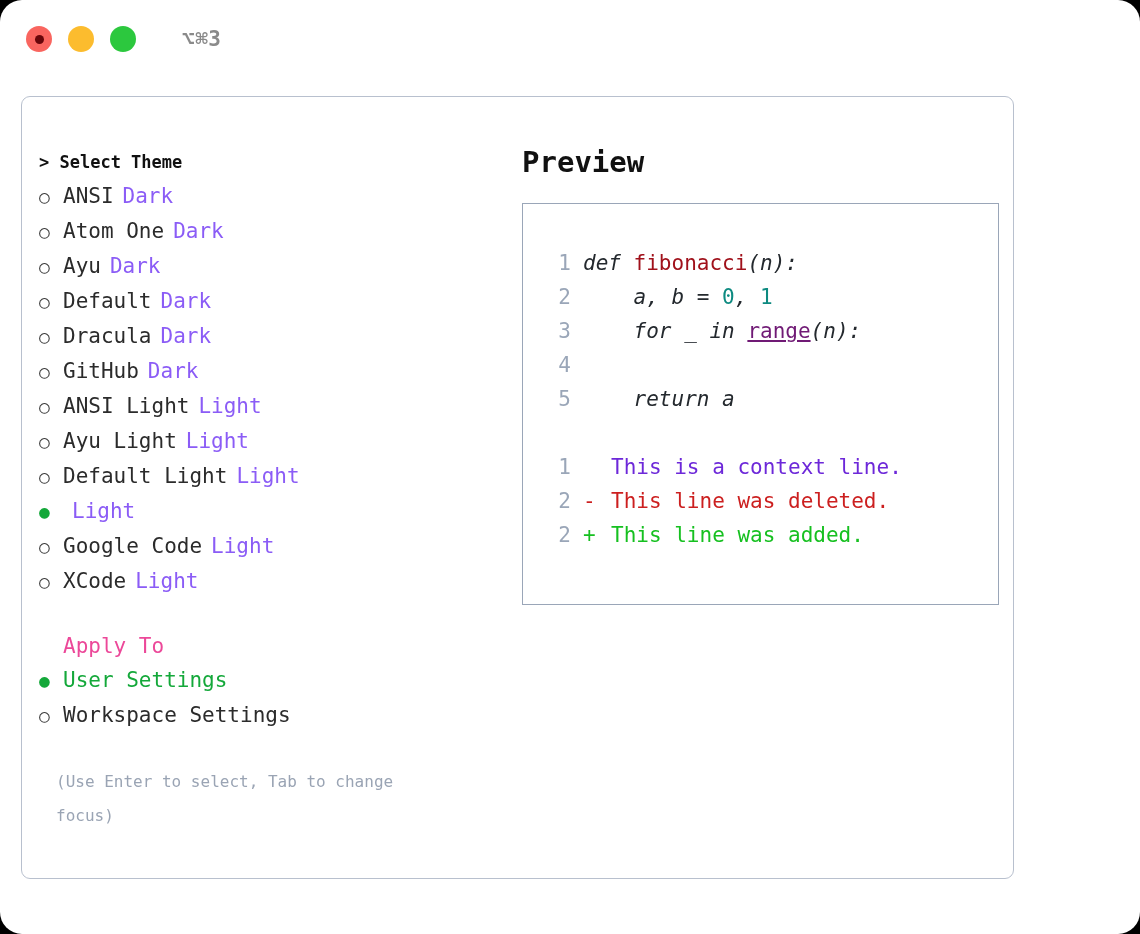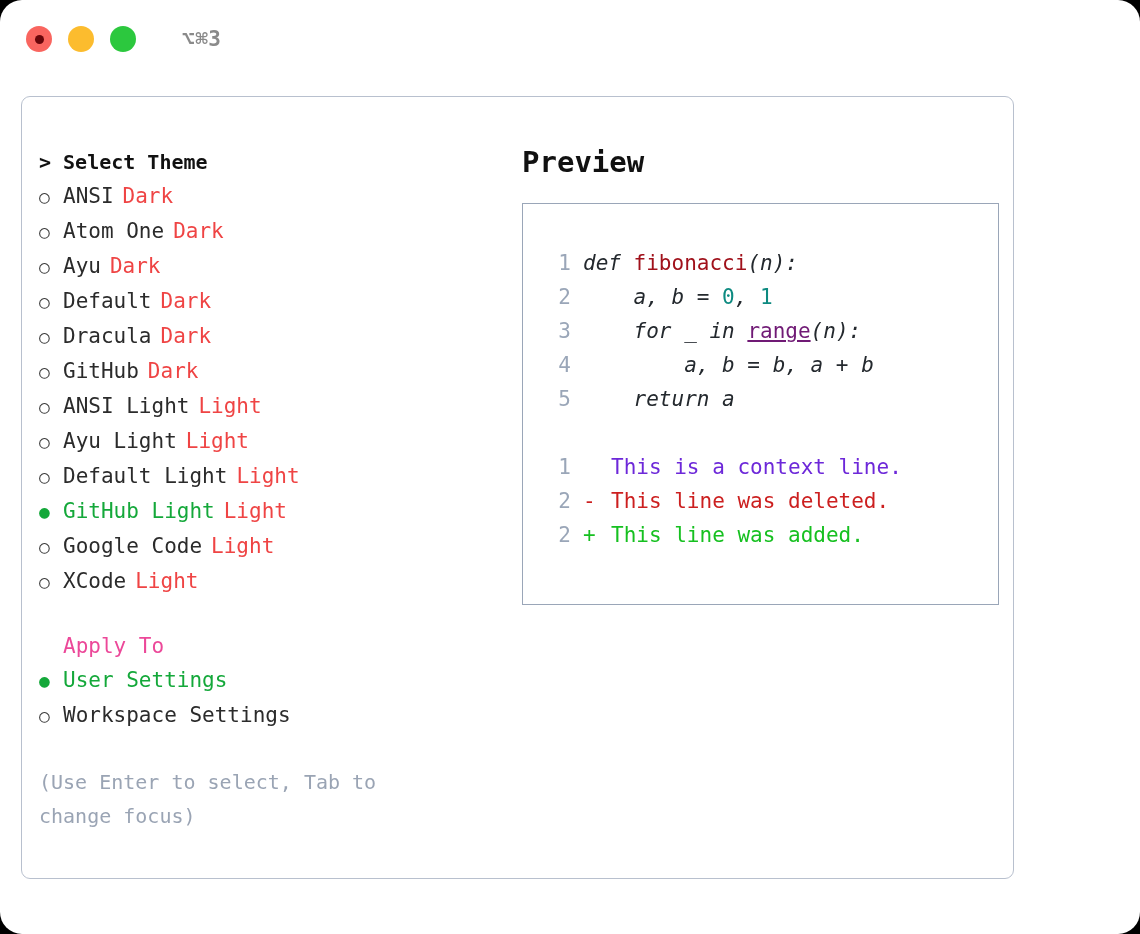--- a/index.html
+++ b/index.html
@@ -77,21 +77,21 @@
     padding: 48px 0 0 17px;
     box-sizing: border-box;
   }
 
   
   .left-col {
     width: 468px;
     flex: 0 0 468px;
   }
   .section-title {
-    font-size: 20px;
+    font-size: 17px;
     font-weight: bold;
     color: #111111;
     white-space: pre;
     line-height: 34px;
   }
   .opt-list {
     margin-top: 0;
   }
   .opt-row {
     display: flex;
@@ -110,37 +110,38 @@
   .opt-marker.sel {
     color: #14a83a;
   }
   .opt-label {
     color: #2b2b2b;
   }
   .opt-row.selected .opt-label {
     color: #14a83a;
   }
   .opt-tag {
-    color: #ef4444;
+    color: #8b5cf6;
     margin-left: 9px;
   }
   .apply-heading {
     font-size: 21px;
     color: #ec4899;
     line-height: 34px;
     padding-left: 24px;
     white-space: pre;
     margin-top: 30px;
   }
   .hint {
     margin-top: 32px;
-    font-size: 20px;
+    font-size: 16px;
     color: #9aa4b4;
     line-height: 34px;
     width: 400px;
+    margin-left: 17px;
   }
 
   
   .right-col {
     flex: 1 1 auto;
     padding-left: 15px;
   }
   .preview-title {
     font-size: 29px;
     font-weight: bold;
@@ -203,40 +204,40 @@
         <div class="opt-list" id="theme-list">
             <div class="opt-row"><span class="opt-marker">○</span><span class="opt-label">ANSI</span><span class="opt-tag">Dark</span></div>
             <div class="opt-row"><span class="opt-marker">○</span><span class="opt-label">Atom One</span><span class="opt-tag">Dark</span></div>
             <div class="opt-row"><span class="opt-marker">○</span><span class="opt-label">Ayu</span><span class="opt-tag">Dark</span></div>
             <div class="opt-row"><span class="opt-marker">○</span><span class="opt-label">Default</span><span class="opt-tag">Dark</span></div>
             <div class="opt-row"><span class="opt-marker">○</span><span class="opt-label">Dracula</span><span class="opt-tag">Dark</span></div>
             <div class="opt-row"><span class="opt-marker">○</span><span class="opt-label">GitHub</span><span class="opt-tag">Dark</span></div>
             <div class="opt-row"><span class="opt-marker">○</span><span class="opt-label">ANSI Light</span><span class="opt-tag">Light</span></div>
             <div class="opt-row"><span class="opt-marker">○</span><span class="opt-label">Ayu Light</span><span class="opt-tag">Light</span></div>
             <div class="opt-row"><span class="opt-marker">○</span><span class="opt-label">Default Light</span><span class="opt-tag">Light</span></div>
-            <div class="opt-row selected"><span class="opt-marker sel">●</span><span class="opt-label">GitHub Light</span><span class="opt-tag">Light</span></div>
+            <div class="opt-row selected"><span class="opt-marker sel">●</span><span class="opt-tag">Light</span></div>
             <div class="opt-row"><span class="opt-marker">○</span><span class="opt-label">Google Code</span><span class="opt-tag">Light</span></div>
             <div class="opt-row"><span class="opt-marker">○</span><span class="opt-label">XCode</span><span class="opt-tag">Light</span></div>
           </div>
         <div class="apply-heading">Apply To</div>
         <div class="opt-list" id="apply-list">
             <div class="opt-row selected"><span class="opt-marker sel">●</span><span class="opt-label">User Settings</span></div>
             <div class="opt-row"><span class="opt-marker">○</span><span class="opt-label">Workspace Settings</span></div>
           </div>
         <div class="hint">(Use Enter to select, Tab to change focus)</div>
       </div>
 
       <div class="right-col">
         <div class="preview-title">Preview</div>
         <div class="preview-box">
           <div id="code-block">
               <div class="code-line"><span class="ln">1</span><span><span class="code-text">def </span><span class="tok-fn">fibonacci</span><span class="code-text">(n):</span></span></div>
               <div class="code-line"><span class="ln">2</span><span><span class="code-text">    a, b = </span><span class="tok-num">0</span><span class="code-text">, </span><span class="tok-num">1</span></span></div>
               <div class="code-line"><span class="ln">3</span><span><span class="code-text">    for _ in </span><span class="tok-builtin">range</span><span class="code-text">(n):</span></span></div>
-              <div class="code-line"><span class="ln">4</span><span><span class="code-text">        a, b = b, a + b</span></span></div>
+              <div class="code-line"><span class="ln">4</span></div>
               <div class="code-line"><span class="ln">5</span><span><span class="code-text">    return a</span></span></div>
             </div>
           <div class="blank-line"></div>
           <div id="diff-block">
               <div class="code-line"><span class="ln">1</span><span class="diff-ctx" style="display: inline-block; width: 28px;"> </span><span class="diff-ctx">This is a context line.</span></div>
               <div class="code-line"><span class="ln">2</span><span class="diff-del" style="display: inline-block; width: 28px;">-</span><span class="diff-del">This line was deleted.</span></div>
               <div class="code-line"><span class="ln">2</span><span class="diff-add" style="display: inline-block; width: 28px;">+</span><span class="diff-add">This line was added.</span></div>
             </div>
         </div>
       </div>

